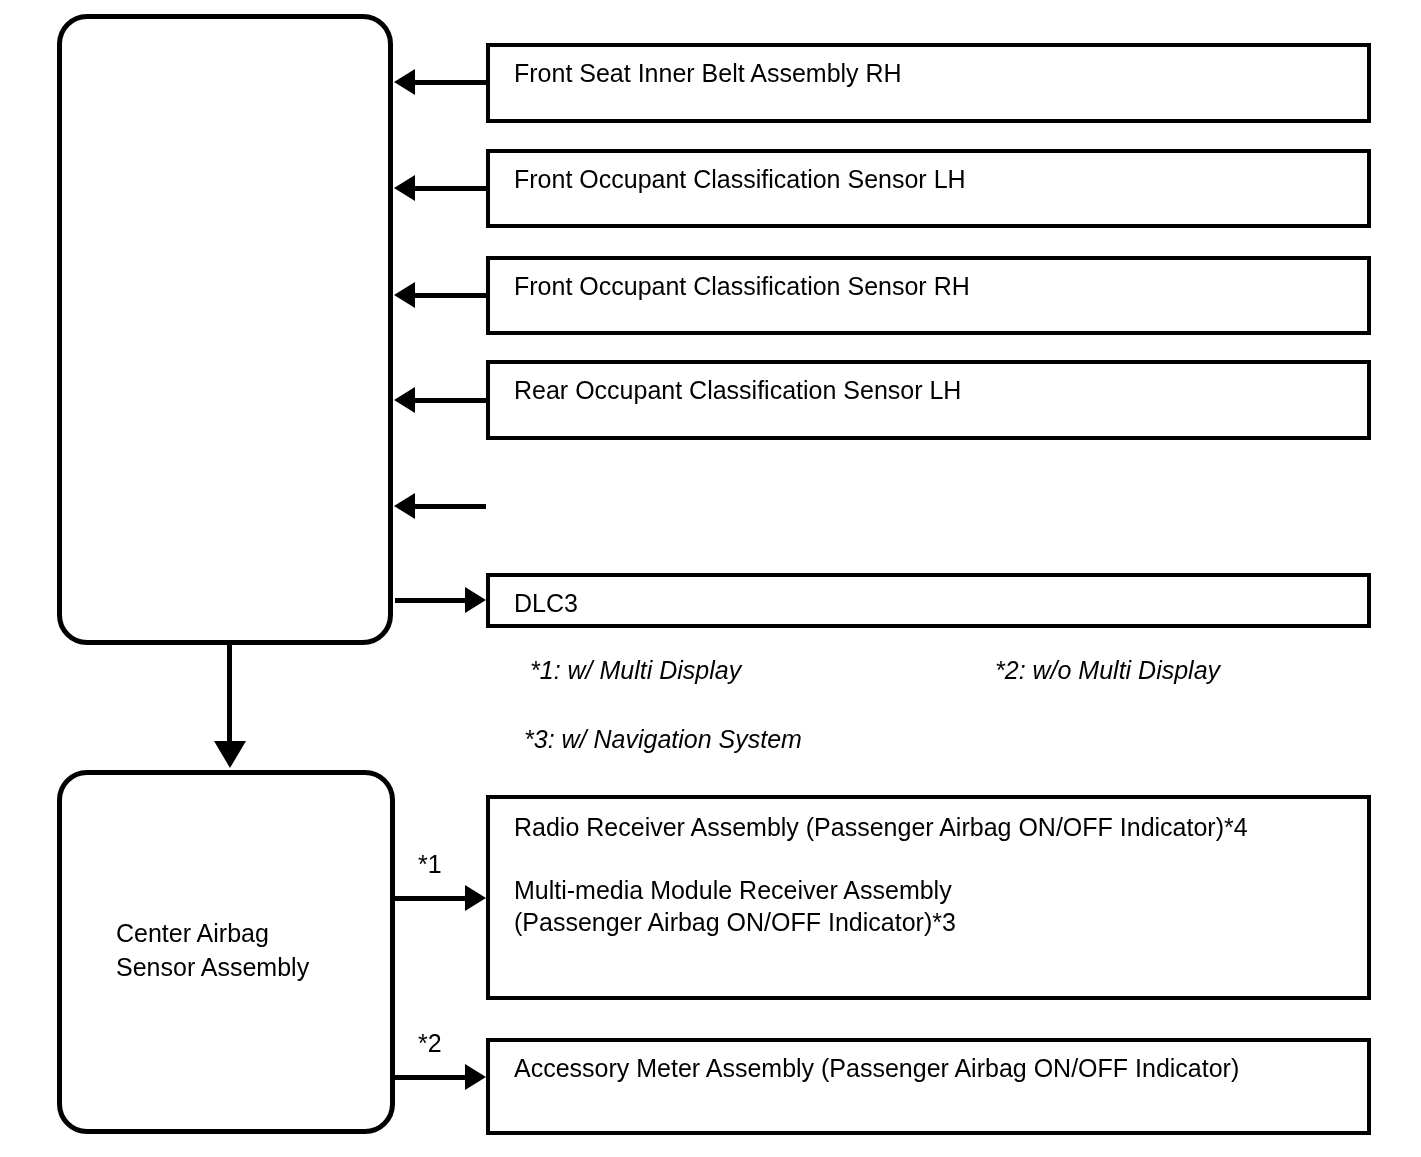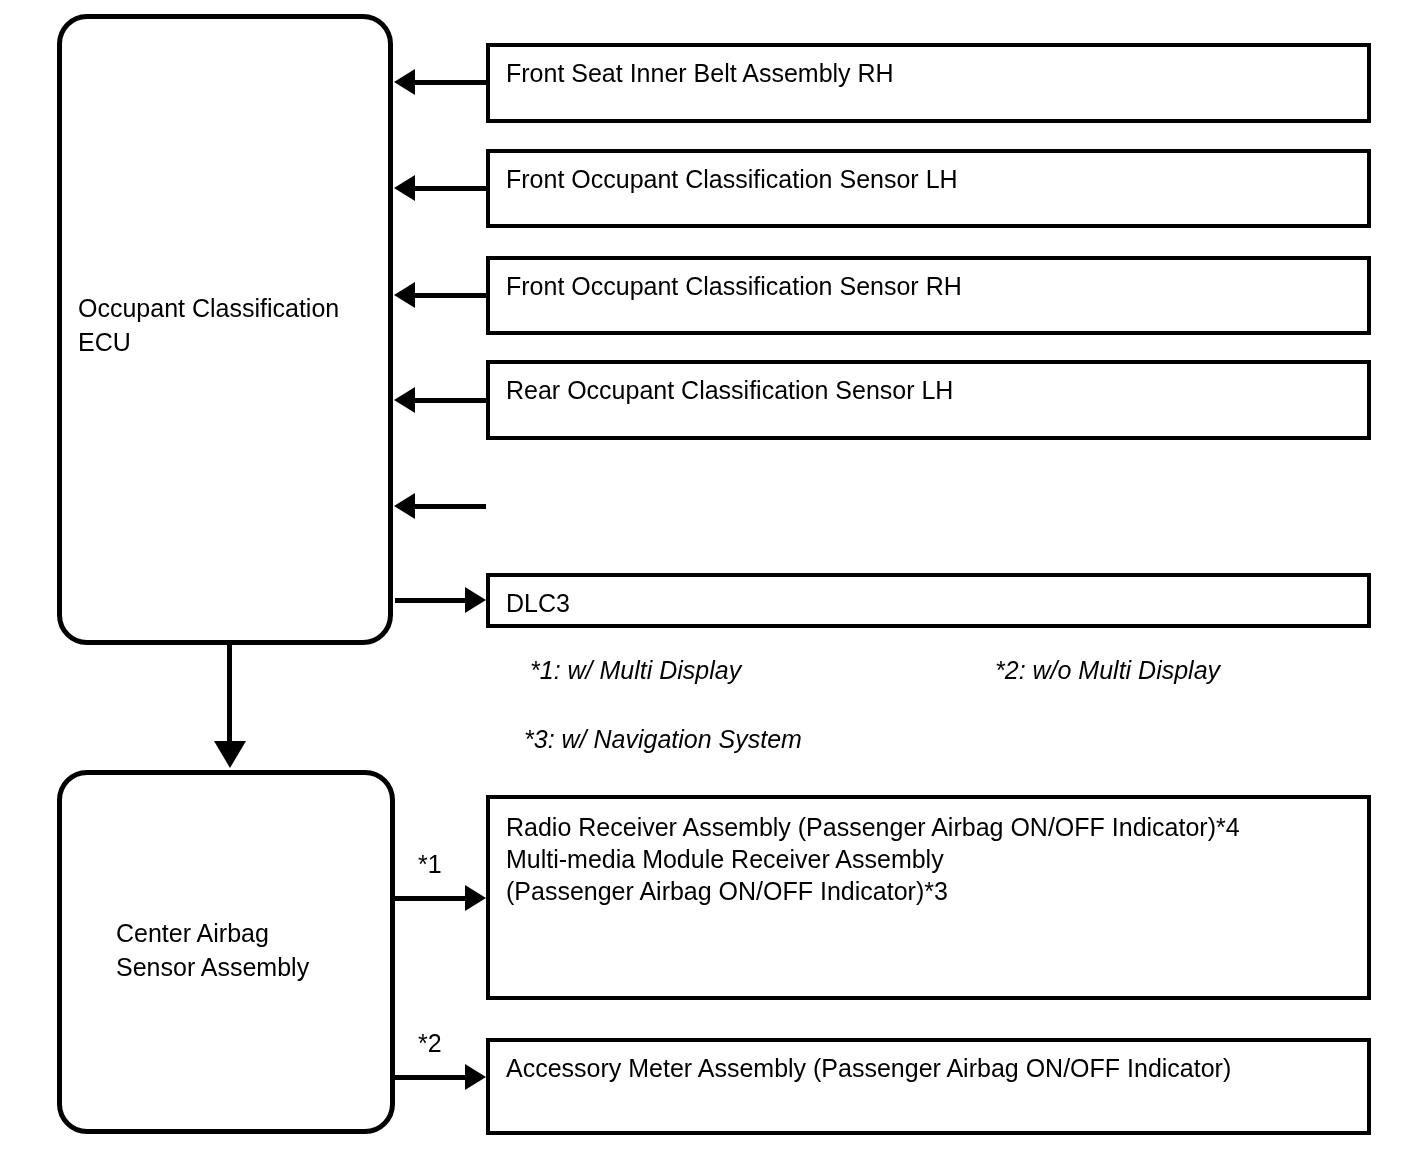--- a/index.html
+++ b/index.html
@@ -22,21 +22,21 @@
     border-radius: 30px;
     background: #ffffff;
   }
   .box {
     position: absolute;
     box-sizing: border-box;
     border: 4px solid #000000;
     background: #ffffff;
     left: 486px;
     width: 885px;
-    padding: 10px 16px;
+    padding: 10px 24px;
     font-size: 25px;
     line-height: 32px;
     white-space: nowrap;
     overflow: hidden;
   }
   .blocklabel {
     position: absolute;
     font-size: 25px;
     line-height: 34px;
     white-space: pre-line;
@@ -80,30 +80,29 @@
   }
   .conn-label {
     position: absolute;
     font-size: 25px;
     line-height: 28px;
   }
   .multiline-box-line {
     white-space: nowrap;
   }
   .gap-after {
+    margin-bottom: 31px;
   }
 </style>
 </head>
 <body>
 
 <div id="canvas">
 
   <div class="rbox" style="left:57px; top:14px; width:336px; height:631px;"></div>
-  <div class="blocklabel" style="left:78px; top:291px; width:300px;">Occupant Classification
-ECU</div>
 
   <div class="box" style="top:43px; height:80px;">
     <span>Front Seat Inner Belt Assembly RH</span>
   </div>
   <div class="box" style="top:149px; height:79px;">
     <span>Front Occupant Classification Sensor LH</span>
   </div>
   <div class="box" style="top:360px; height:80px;">
     <span>Rear Occupant Classification Sensor LH</span>
   </div>

